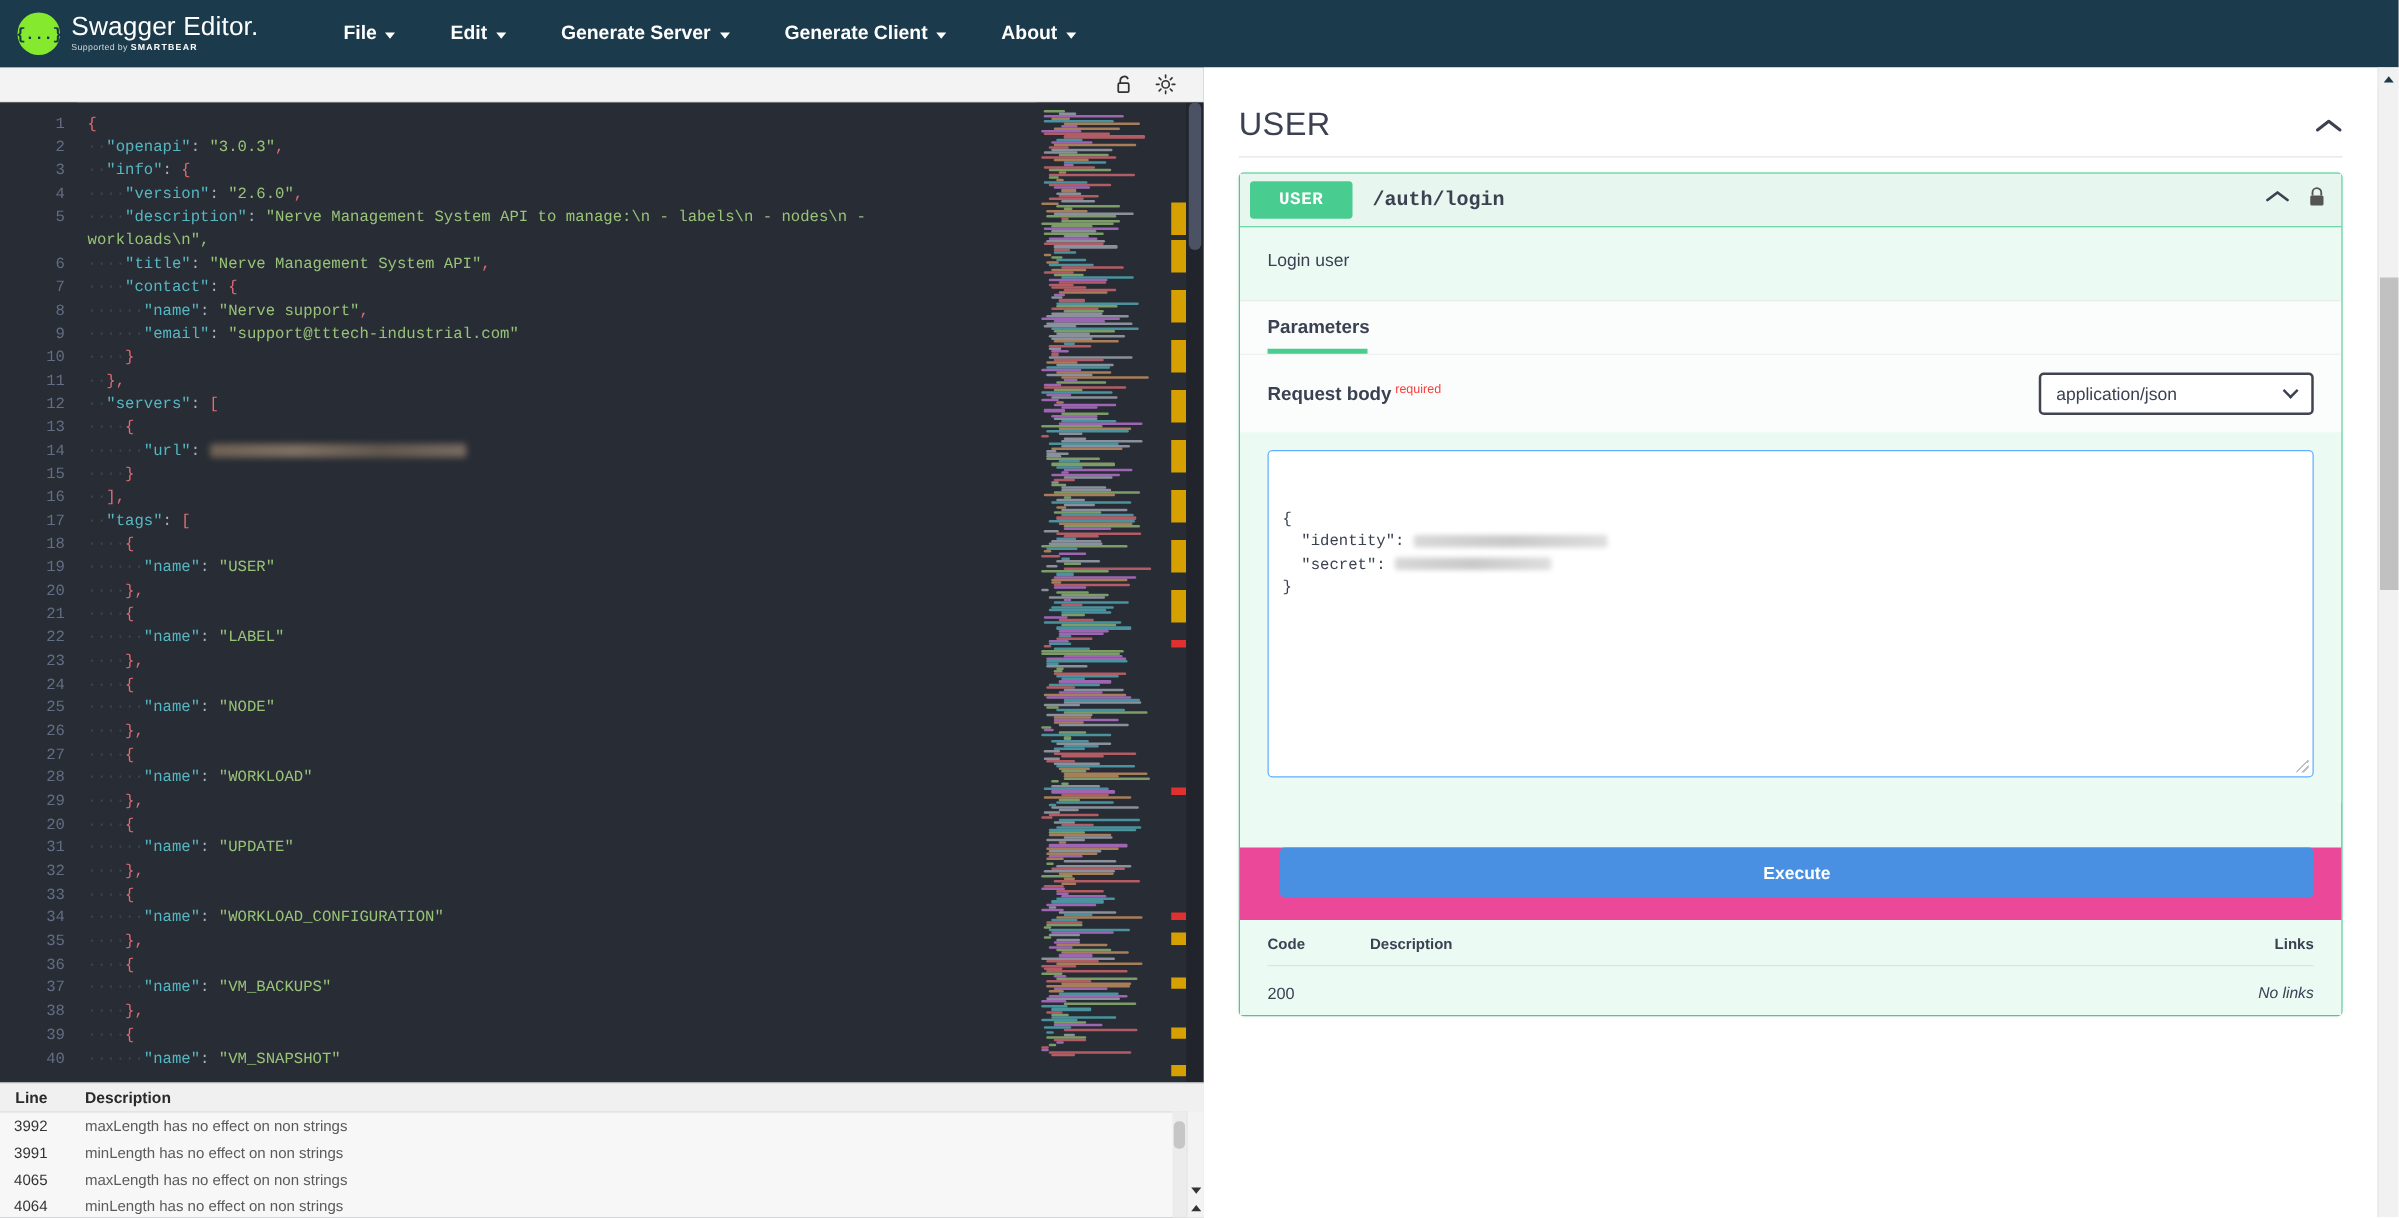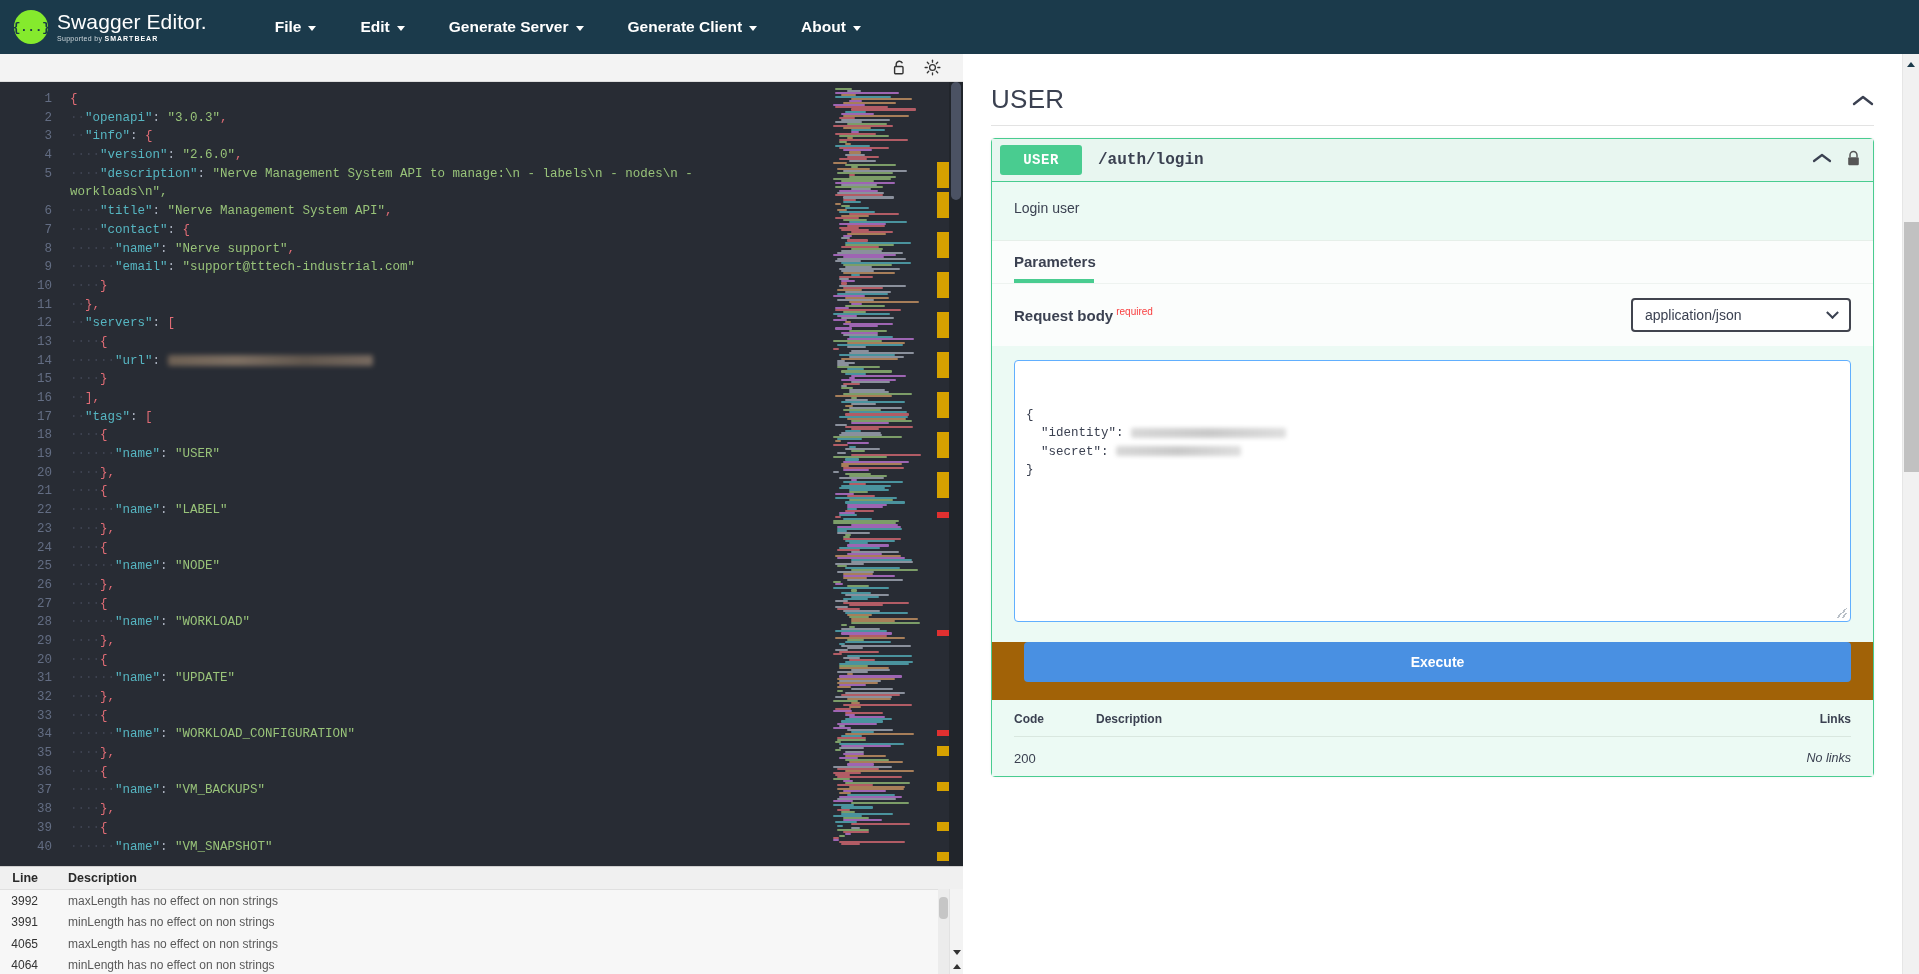--- a/index.html
+++ b/index.html
@@ -330,21 +330,21 @@
     filter: blur(2.2px); vertical-align: middle; border-radius: 2px;
   }
   .ta-grip {
     position: absolute; right: 3px; bottom: 3px;
     width: 10px; height: 10px;
     background:
       linear-gradient(135deg, transparent 45%, #b9c0c7 45%, #b9c0c7 55%, transparent 55%),
       linear-gradient(135deg, transparent 70%, #b9c0c7 70%, #b9c0c7 80%, transparent 80%);
   }
 
-  .exec-wrap { background: #a16207; padding: 0 22px 18px 32px; }
+  .exec-wrap { background: #ec4899; padding: 0 22px 18px 32px; margin-top: 36px; }
   .btn-execute {
     width: 100%; background: #4990e2; color: #fff;
     font-size: 14px; font-weight: bold; text-align: center;
     padding: 12px 0; border-radius: 4px; cursor: pointer;
   }
 
   .resp-head {
     background: #fff; padding: 18px 22px 16px 22px;
     font-size: 15px; font-weight: bold; color: #3b4151;
     border-top: 1px solid #eef3f0;

